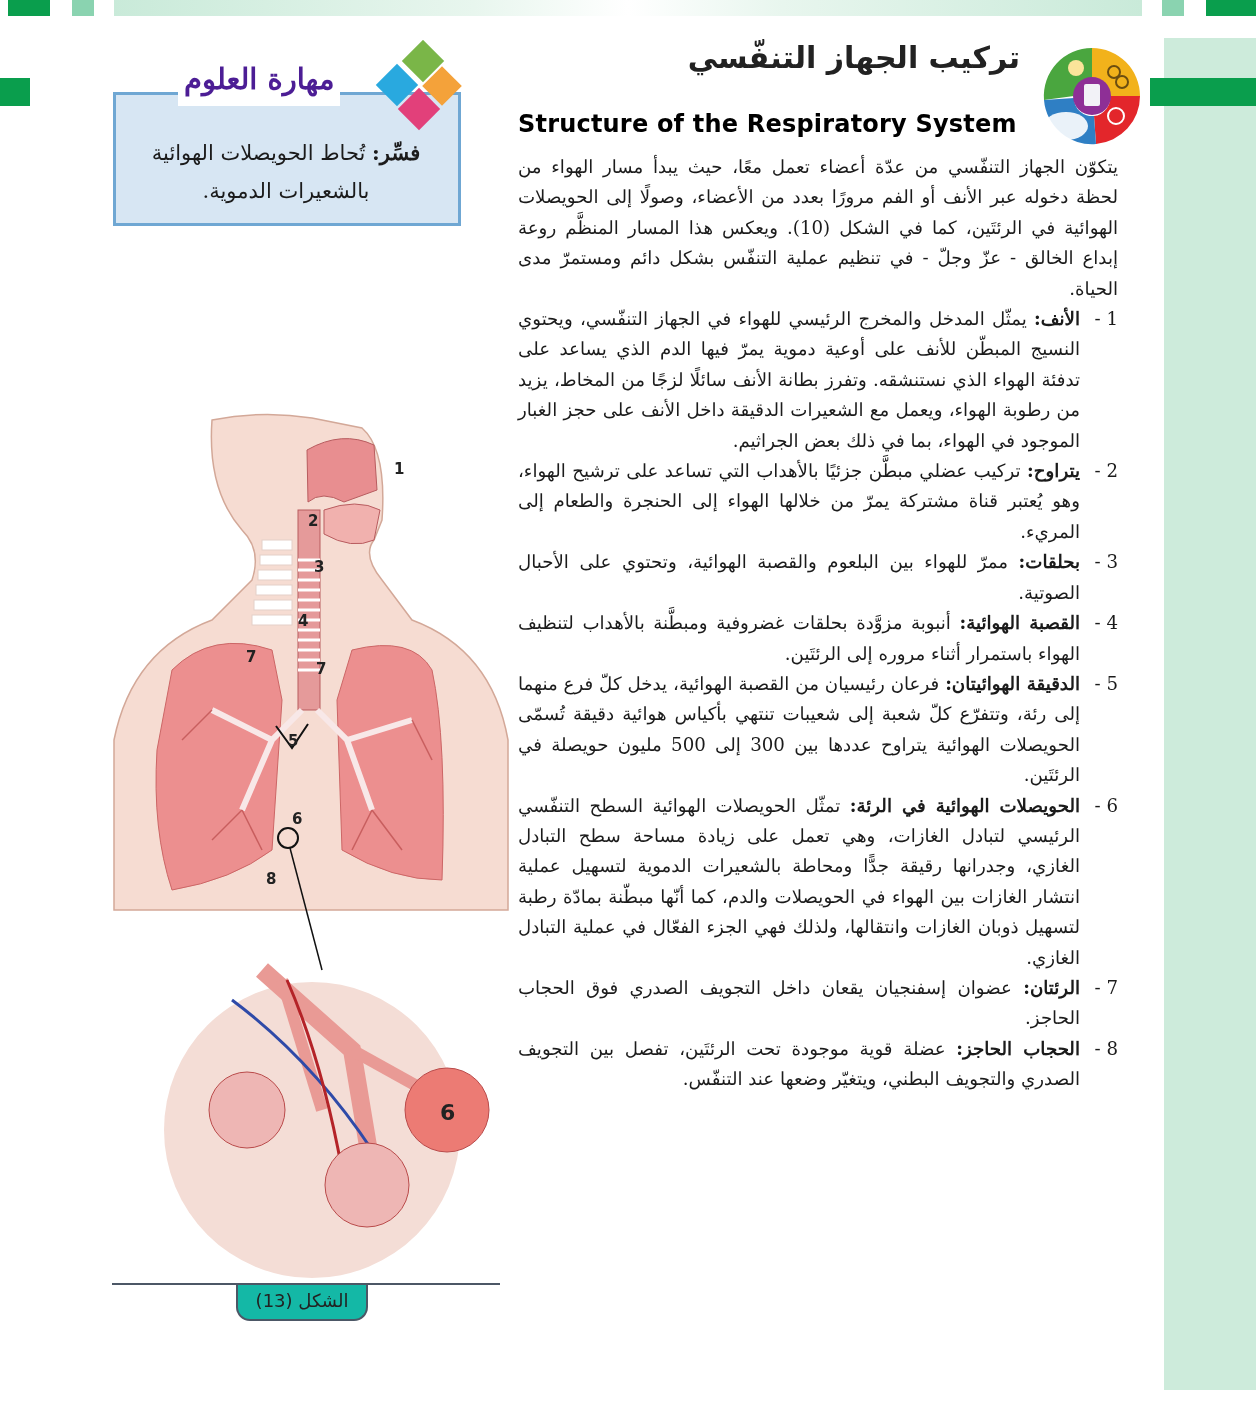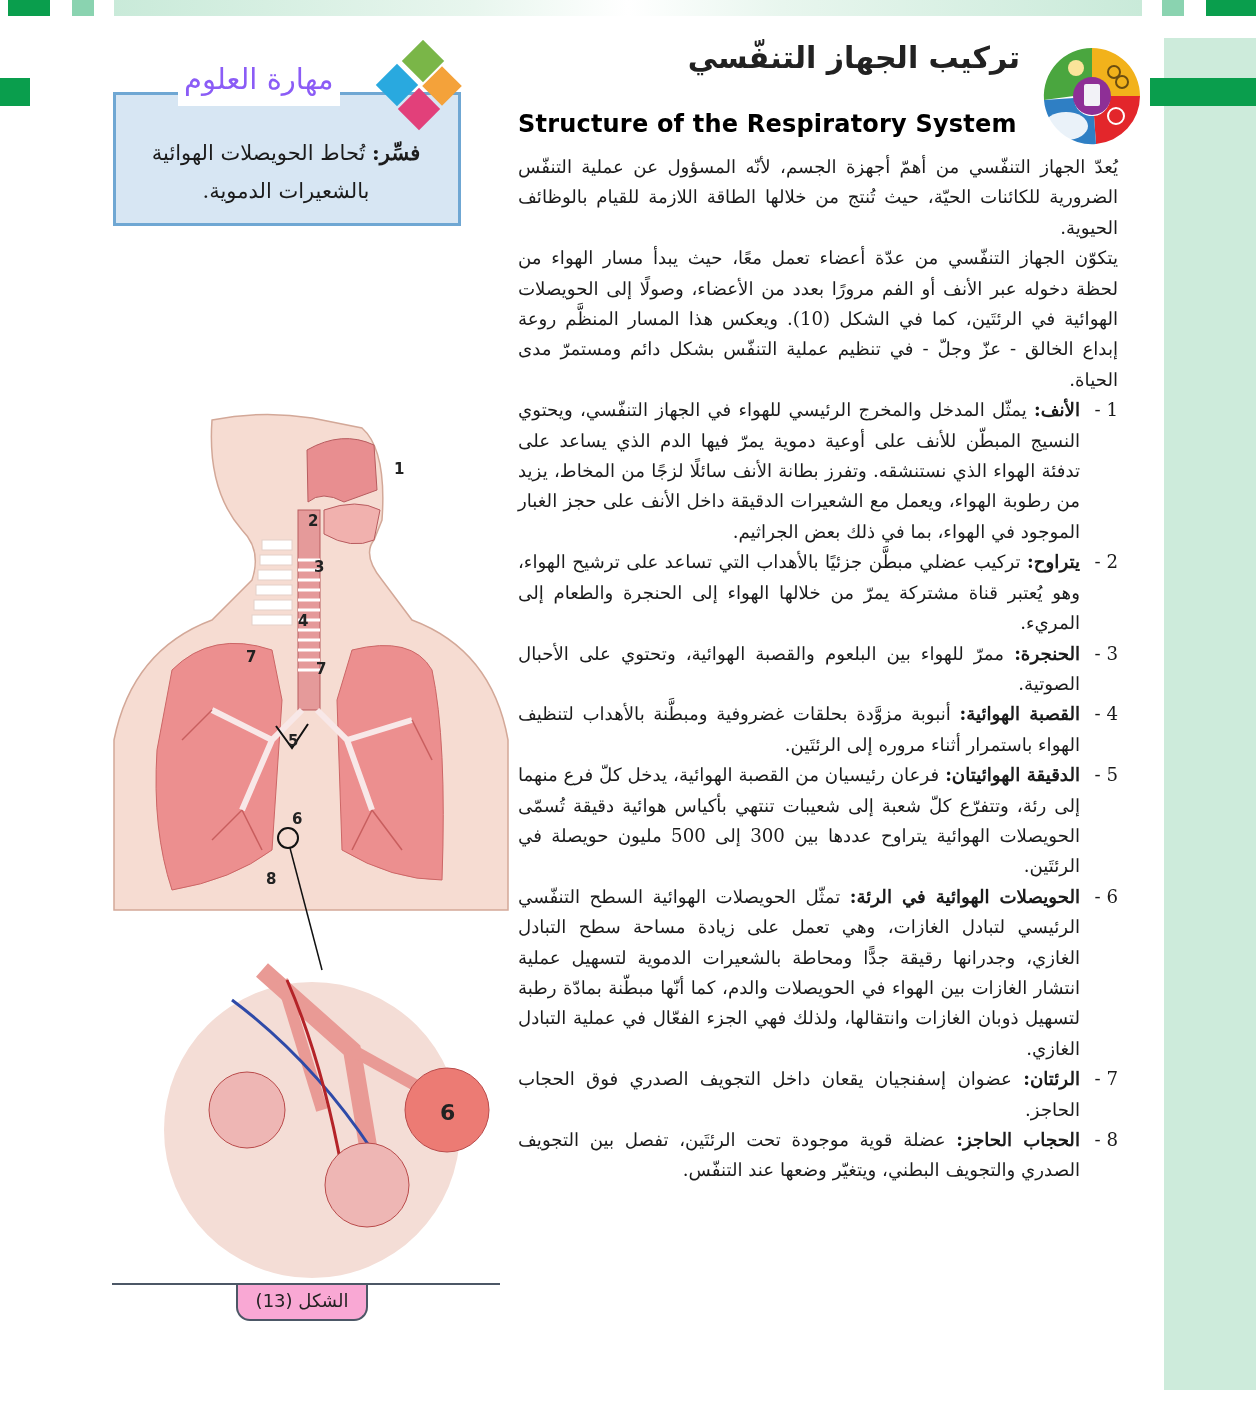--- a/index.html
+++ b/index.html
@@ -33,33 +33,33 @@
   .main-text p { margin:0; }
   .main-text .item { padding-right:38px; position:relative; }
   .main-text .item .num { position:absolute; right:0; top:0; }
   .main-text .item b { font-weight:bold; }
 
   
   .skill-box { position:absolute; left:113px; top:92px; width:348px; height:134px;
     background:#d7e6f3; border:3px solid #6fa7d3; box-sizing:border-box; }
   .skill-title-wrap { position:absolute; left:178px; top:62px; background:#fff; padding:0 6px;
     height:44px; }
-  .skill-title { font-size:29px; color:#8b5cf6; font-weight:normal; direction:rtl;
+  .skill-title { font-size:29px; color:#4c1d95; font-weight:bold; direction:rtl;
     font-family:"DejaVu Serif", serif;margin-top:28px; }
   .skill-text { position:absolute; left:126px; top:134px; width:320px; direction:rtl;
     font-family:"DejaVu Serif", serif; font-size:21px; line-height:38px; text-align:center; color:#1b1b1b; }
   .skill-text b { font-weight:bold; }
   .puzzle-icon { position:absolute; left:372px; top:40px; width:96px; height:96px; }
 
   
   .figure { position:absolute; left:112px; top:410px; width:400px; height:930px; }
   .fig-label { position:absolute; font-family:"DejaVu Sans", sans-serif; font-size:15px; color:#222; font-weight:bold; }
   .fig-rule { position:absolute; left:112px; top:1283px; width:388px; height:2px; background:#4c5766; }
   .caption { position:absolute; left:236px; top:1285px; width:132px; height:36px;
-    background:#f9a8d4; border:2px solid #4c5766; border-top:none; border-radius:0 0 14px 14px;
+    background:#14b8a6; border:2px solid #4c5766; border-top:none; border-radius:0 0 14px 14px;
     box-sizing:border-box; text-align:center; direction:rtl;
     font-family:"DejaVu Sans", sans-serif; font-size:18px; line-height:32px; color:#222; }
 </style>
 </head>
 <body>
 
 <div class="top-bar tb-g1"></div>
 <div class="top-bar tb-g2"></div>
 <div class="top-bar tb-grad"></div>
 <div class="top-bar tb-g3"></div>
@@ -97,36 +97,35 @@
     <rect x="56" y="32" width="28" height="28" transform="rotate(45 70 46)" fill="#f4a23a"></rect>
     <rect x="32" y="54" width="30" height="30" transform="rotate(45 47 69)" fill="#e2407a"></rect>
   </svg>
 </div>
 <div class="skill-text">
   <b>فسِّر:</b>
   <span>تُحاط الحويصلات الهوائية بالشعيرات الدموية.</span>
 </div>
 
 <div class="main-text">
-  <p>يُعدّ الجهاز التنفّسي من أهمّ أجهزة الجسم، لأنّه المسؤول عن عملية التنفّس الضرورية للكائنات الحيّة، حيث تُنتج من خلالها الطاقة اللازمة للقيام بالوظائف الحيوية.</p>
   <p>يتكوّن الجهاز التنفّسي من عدّة أعضاء تعمل معًا، حيث يبدأ مسار الهواء من لحظة دخوله عبر الأنف أو الفم مرورًا بعدد من الأعضاء، وصولًا إلى الحويصلات الهوائية في الرئتَين، كما في الشكل (10). ويعكس هذا المسار المنظَّم روعة إبداع الخالق - عزّ وجلّ - في تنظيم عملية التنفّس بشكل دائم ومستمرّ مدى الحياة.</p>
 
   <p class="item">
     <span class="num">1 -</span>
     <b>الأنف:</b>
     <span>يمثّل المدخل والمخرج الرئيسي للهواء في الجهاز التنفّسي، ويحتوي النسيج المبطّن للأنف على أوعية دموية يمرّ فيها الدم الذي يساعد على تدفئة الهواء الذي نستنشقه. وتفرز بطانة الأنف سائلًا لزجًا من المخاط، يزيد من رطوبة الهواء، ويعمل مع الشعيرات الدقيقة داخل الأنف على حجز الغبار الموجود في الهواء، بما في ذلك بعض الجراثيم.</span>
   </p>
   <p class="item">
     <span class="num">2 -</span>
     <b>يتراوح:</b>
     <span>تركيب عضلي مبطَّن جزئيًا بالأهداب التي تساعد على ترشيح الهواء، وهو يُعتبر قناة مشتركة يمرّ من خلالها الهواء إلى الحنجرة والطعام إلى المريء.</span>
   </p>
   <p class="item">
     <span class="num">3 -</span>
-    <b>الحنجرة:</b>
+    <b>بحلقات:</b>
     <span>ممرّ للهواء بين البلعوم والقصبة الهوائية، وتحتوي على الأحبال الصوتية.</span>
   </p>
   <p class="item">
     <span class="num">4 -</span>
     <b>القصبة الهوائية:</b>
     <span>أنبوبة مزوَّدة بحلقات غضروفية ومبطَّنة بالأهداب لتنظيف الهواء باستمرار أثناء مروره إلى الرئتَين.</span>
   </p>
   <p class="item">
     <span class="num">5 -</span>
     <b>الدقيقة الهوائيتان:</b>

